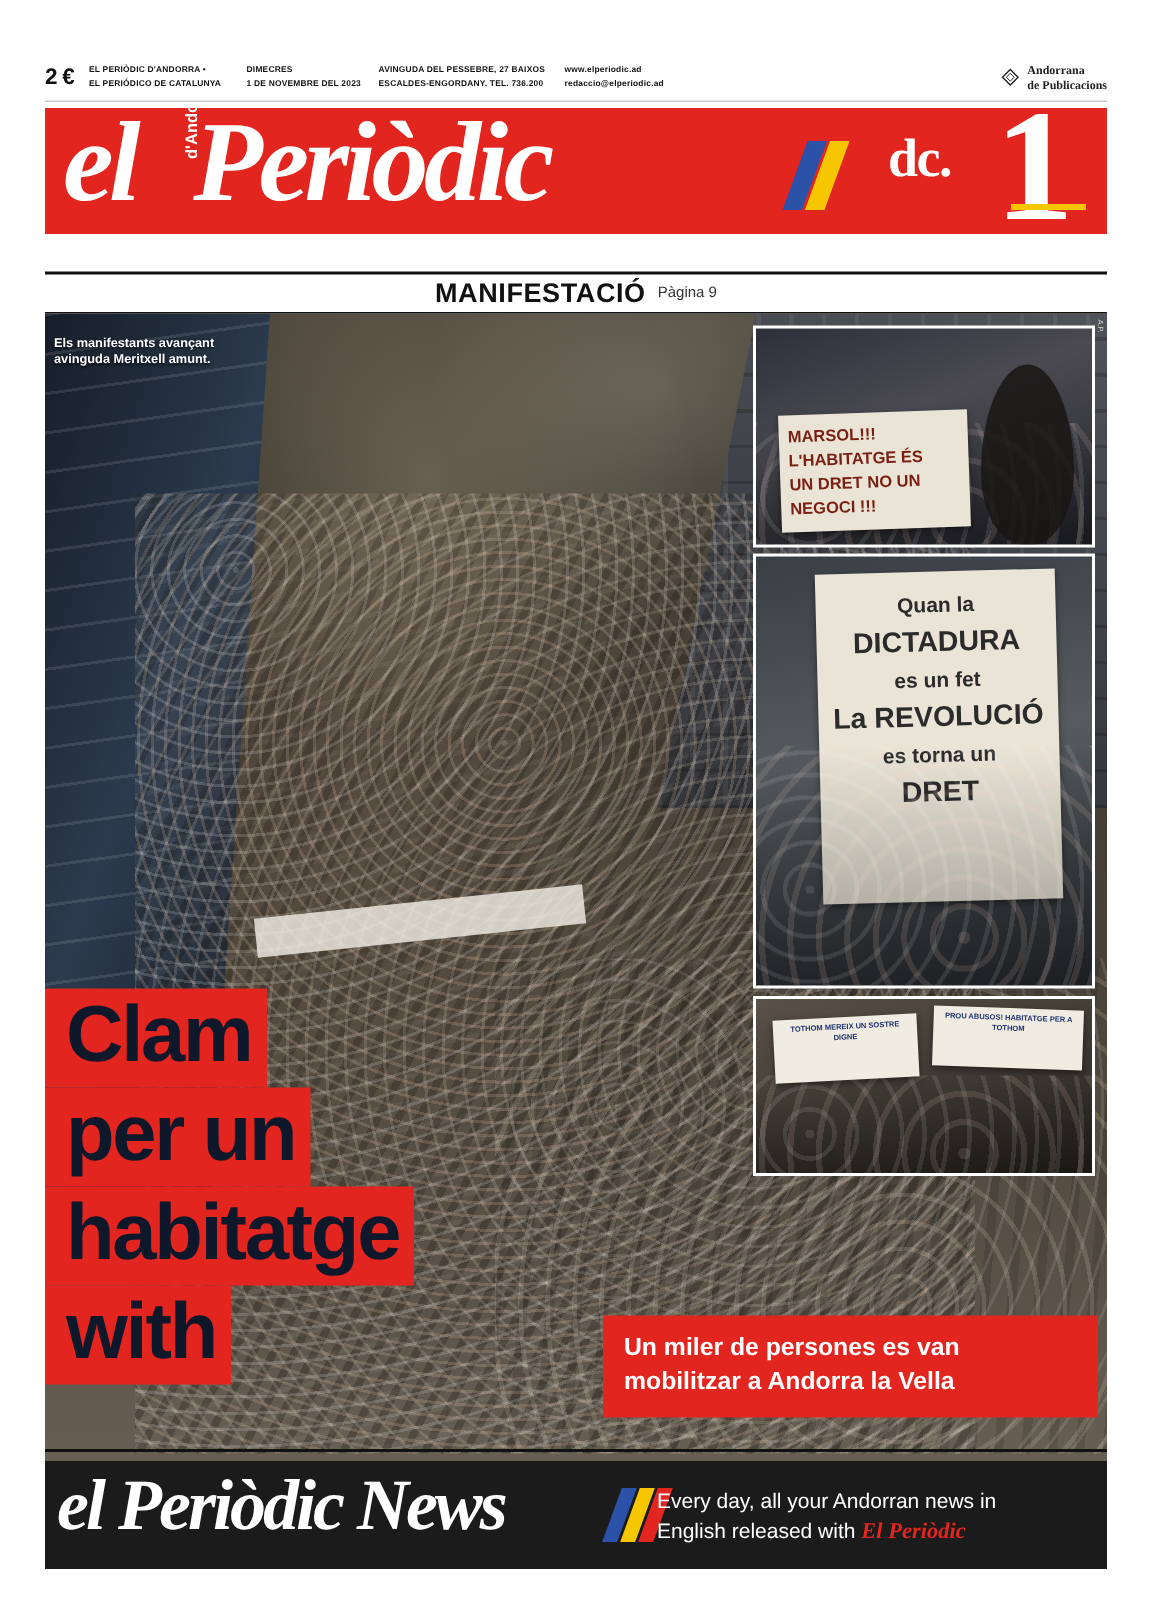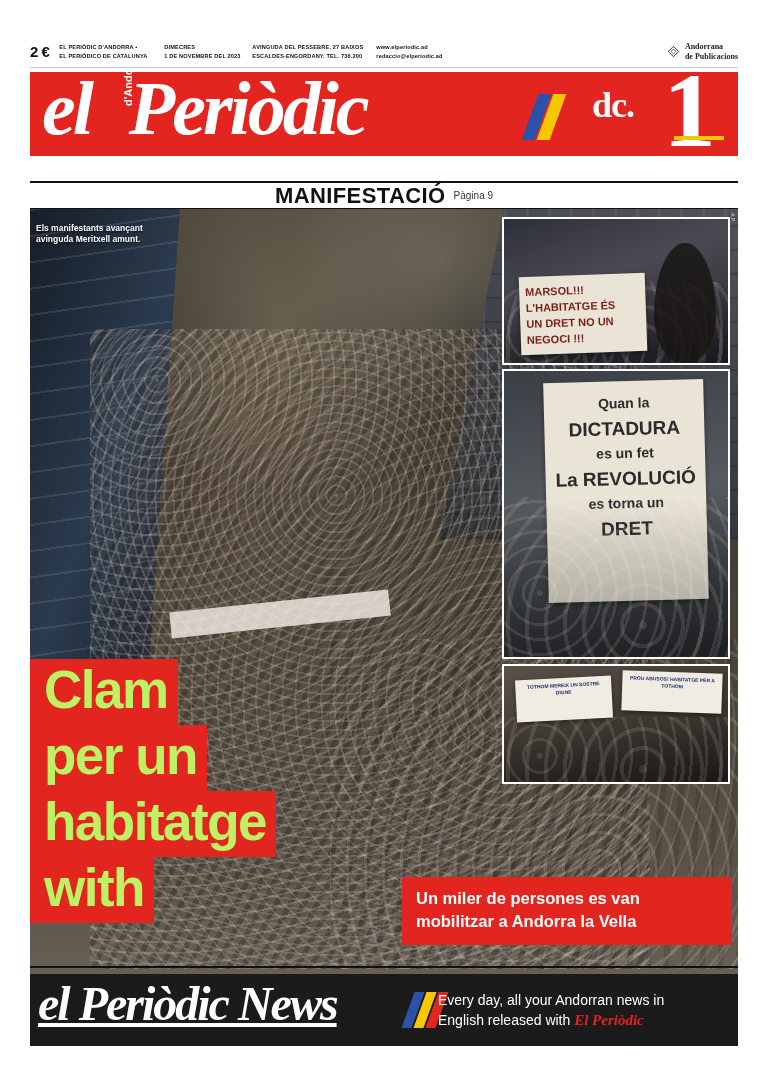--- a/index.html
+++ b/index.html
@@ -167,21 +167,21 @@
     background: #ffffff;
     display: flex;
     align-items: center;
     justify-content: center;
     gap: 8px;
     border-top: 2px solid #111;
     border-bottom: 1px solid #111;
     box-sizing: border-box;
   }
   .sectionbar .sec-title {
-    font-size: 22px;
+    font-size: 18px;
     font-weight: 700;
     letter-spacing: 0.4px;
     color: #111;
   }
   .sectionbar .sec-page {
     font-size: 10px;
     color: #333;
   }
 
   
@@ -365,21 +365,21 @@
   
   .headline {
     position: absolute;
     left: 0;
     top: 450px;
     width: 290px;
   }
   .hl-line {
     display: block;
     background: #e2251e;
-    color: #bef264;
+    color: #0f172a;
     font-family: "Liberation Sans", sans-serif;
     font-weight: 700;
     font-size: 53px;
     line-height: 58px;
     letter-spacing: -1.5px;
     padding: 2px 10px 6px 14px;
     width: max-content;
     max-width: 292px;
     box-sizing: border-box;
   }
@@ -412,21 +412,20 @@
     left: 8px;
     top: -6px;
     font-family: "Liberation Serif", serif;
     font-weight: 700;
     font-style: italic;
     font-size: 48px;
     letter-spacing: -2px;
     color: #ffffff;
     white-space: nowrap;
     line-height: 72px;
-    text-decoration: underline;
   }
   .bn-flag {
     position: absolute;
     left: 378px;
     top: 18px;
     width: 46px;
     height: 36px;
   }
   .bn-flag span {
     position: absolute;

